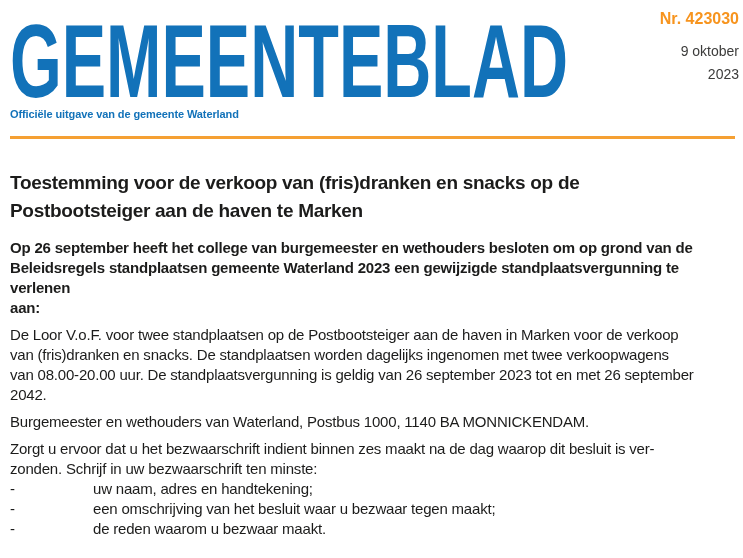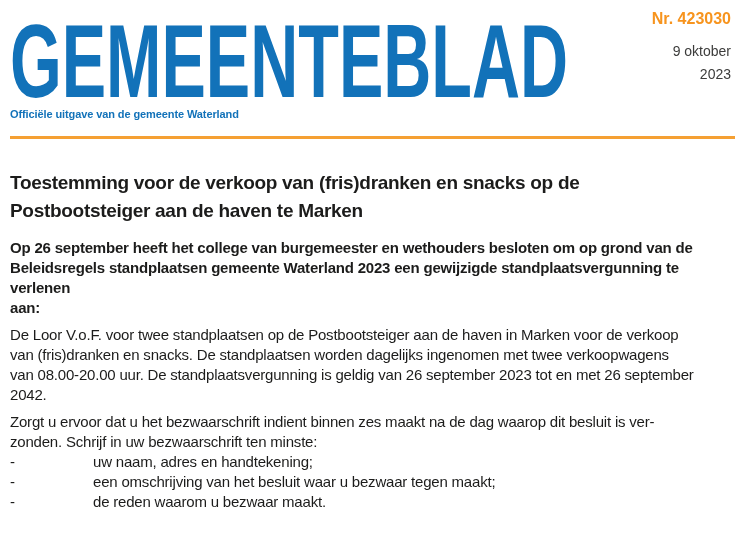--- a/index.html
+++ b/index.html
@@ -30,21 +30,21 @@
     margin-top: 7px;
     font-size: 11px;
     font-weight: bold;
     letter-spacing: -0.1px;
     line-height: 15px;
     color: var(--brand-blue);
   }
   .issue-block {
     position: absolute;
     top: 10px;
-    right: 12px;
+    right: 4px;
     text-align: right;
   }
   .issue-number {
     font-size: 16px;
     font-weight: bold;
     line-height: 18px;
     margin-bottom: 12px;
     color: var(--accent-orange);
   }
   .issue-date {
@@ -112,20 +112,21 @@
 Postbootsteiger aan de haven te Marken</h1>
 
     <div class="body-copy">
       <p class="first-paragraph">Op 26 september heeft het college van burgemeester en wethouders besloten om op grond van de
 Beleidsregels standplaatsen gemeente Waterland 2023 een gewijzigde standplaatsvergunning te verlenen
 aan:</p>
       <p>De Loor V.o.F. voor twee standplaatsen op de Postbootsteiger aan de haven in Marken voor de verkoop
 van (fris)dranken en snacks. De standplaatsen worden dagelijks ingenomen met twee verkoopwagens
 van 08.00-20.00 uur. De standplaatsvergunning is geldig van 26 september 2023 tot en met 26 september
 2042.</p>
+      <p>Burgemeester en wethouders van Waterland, Postbus 1000, 1140 BA MONNICKENDAM.</p>
       <p>Zorgt u ervoor dat u het bezwaarschrift indient binnen zes maakt na de dag waarop dit besluit is ver-
 zonden. Schrijf in uw bezwaarschrift ten minste:</p>
     </div>
 
     <div class="bullet-list">
       <div class="list-row">
         <span class="list-bullet">-</span>
         <span class="list-text">uw naam, adres en handtekening;</span>
       </div>
       <div class="list-row">

